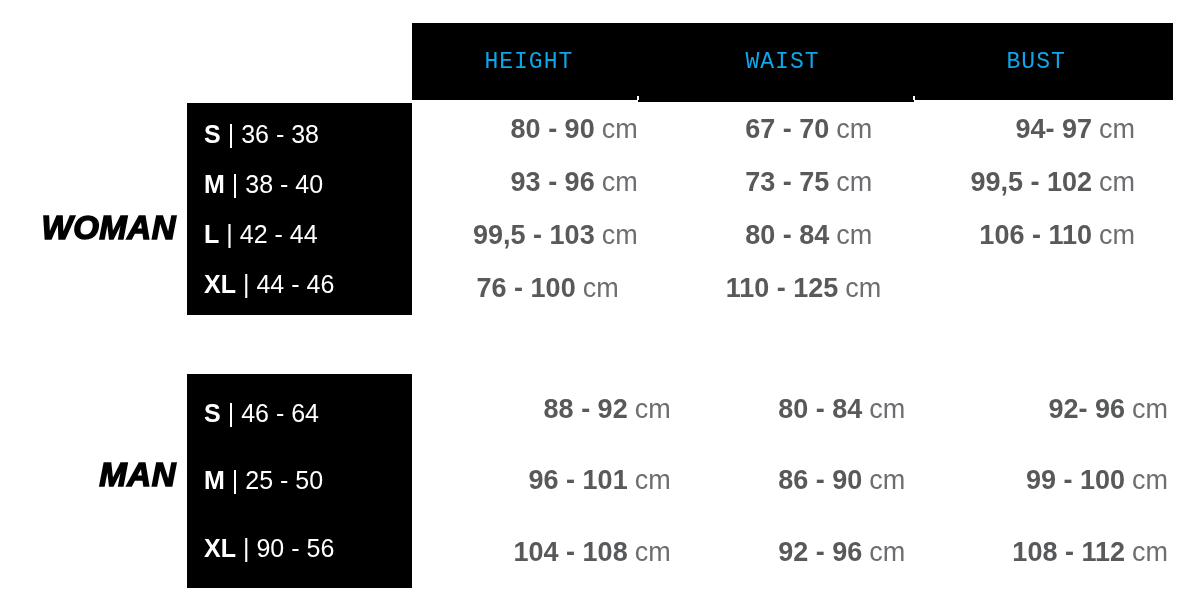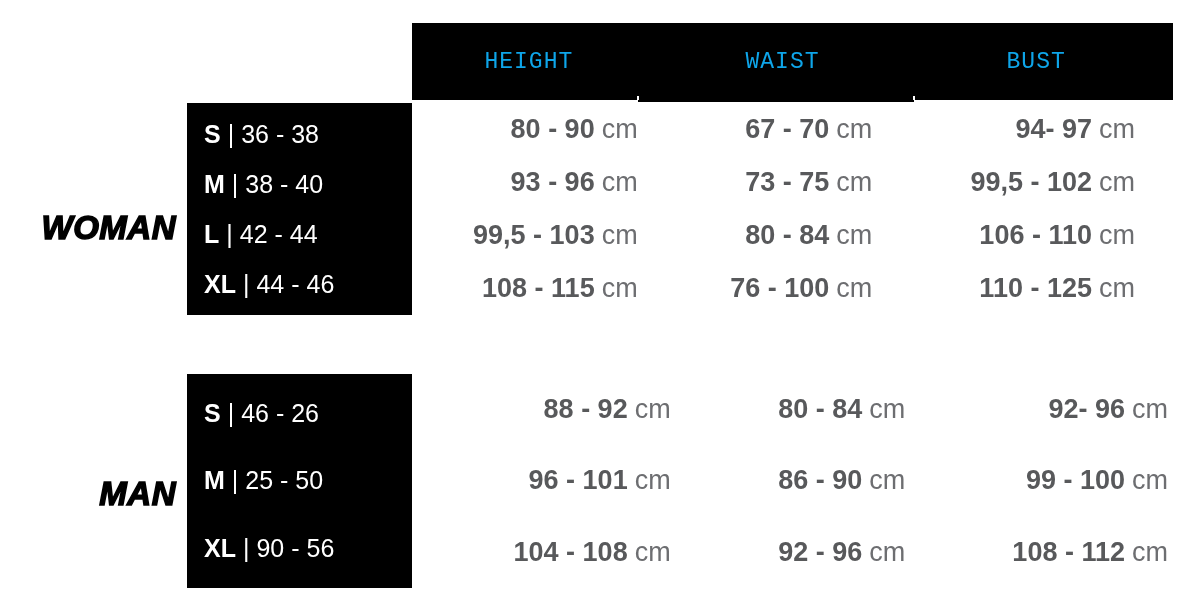--- a/index.html
+++ b/index.html
@@ -34,21 +34,21 @@
          font-weight:700;color:#58595b;white-space:nowrap;}
   .c-height{padding-right:28px;}
   .c-bust{padding-right:47px;}
   .c-waist{padding-right:38px;}
   .unit{font-weight:400;color:#6d6e71;margin-left:7px;}
 
   
   .gender{position:absolute;font-style:italic;font-weight:700;font-size:33px;line-height:1;color:#000;
           -webkit-text-stroke:1.5px #000;letter-spacing:.5px;}
   .gender.woman{top:183px;right:1024px;margin-top:28px;}
-  .gender.man{top:477px;right:1024px;margin-left:12px;}
+  .gender.man{top:458px;right:1024px;margin-left:12px;}
 </style>
 </head>
 <body>
 
 <div class="stage">
 
   <div class="header-bar">
     <div class="hcell">HEIGHT</div>
     <div class="hcell">WAIST</div>
     <div class="hcell">BUST</div>
@@ -85,29 +85,28 @@
       <div class="vcell c-height"><span class="num">93 - 96</span><span class="unit">cm</span></div>
       <div class="vcell c-bust"><span class="num">73 - 75</span><span class="unit">cm</span></div>
       <div class="vcell c-waist"><span class="num">99,5 - 102</span><span class="unit">cm</span></div>
     </div>
     <div class="vrow">
       <div class="vcell c-height"><span class="num">99,5 - 103</span><span class="unit">cm</span></div>
       <div class="vcell c-bust"><span class="num">80 - 84</span><span class="unit">cm</span></div>
       <div class="vcell c-waist"><span class="num">106 - 110</span><span class="unit">cm</span></div>
     </div>
     <div class="vrow">
-      <div class="vcell c-height"><span class="num">108 - 115</span><span class="unit">cm</span></div>
       <div class="vcell c-bust"><span class="num">76 - 100</span><span class="unit">cm</span></div>
       <div class="vcell c-waist"><span class="num">110 - 125</span><span class="unit">cm</span></div>
     </div>
   </div>
 
   <div class="size-box man">
     <div class="size-row">
-      <span class="sz">S</span><span class="sep">|</span><span class="rng">46 - 26</span>
+      <span class="sz">S</span><span class="sep">|</span><span class="rng">46 - 64</span>
     </div>
     <div class="size-row">
       <span class="sz">M</span><span class="sep">|</span><span class="rng">25 - 50</span>
     </div>
     <div class="size-row">
       <span class="sz">XL</span><span class="sep">|</span><span class="rng">90 - 56</span>
     </div>
   </div>
 
   <div class="values man">

